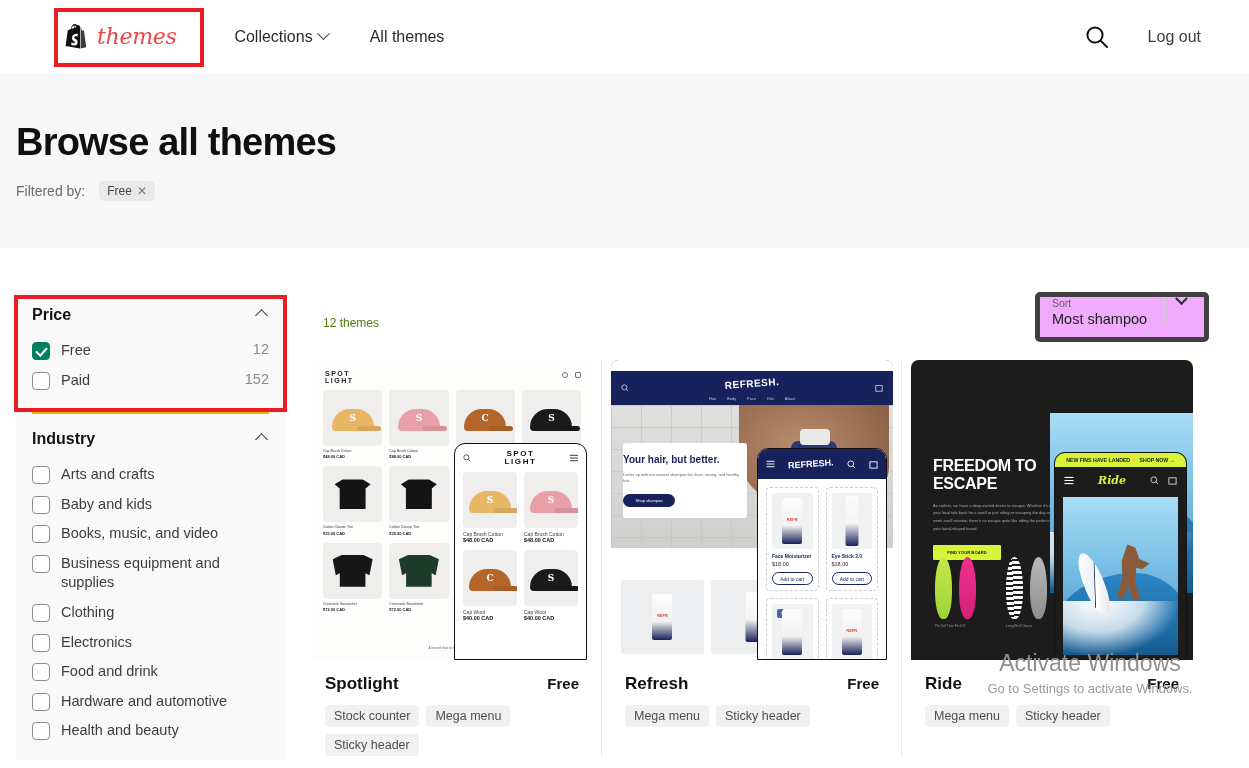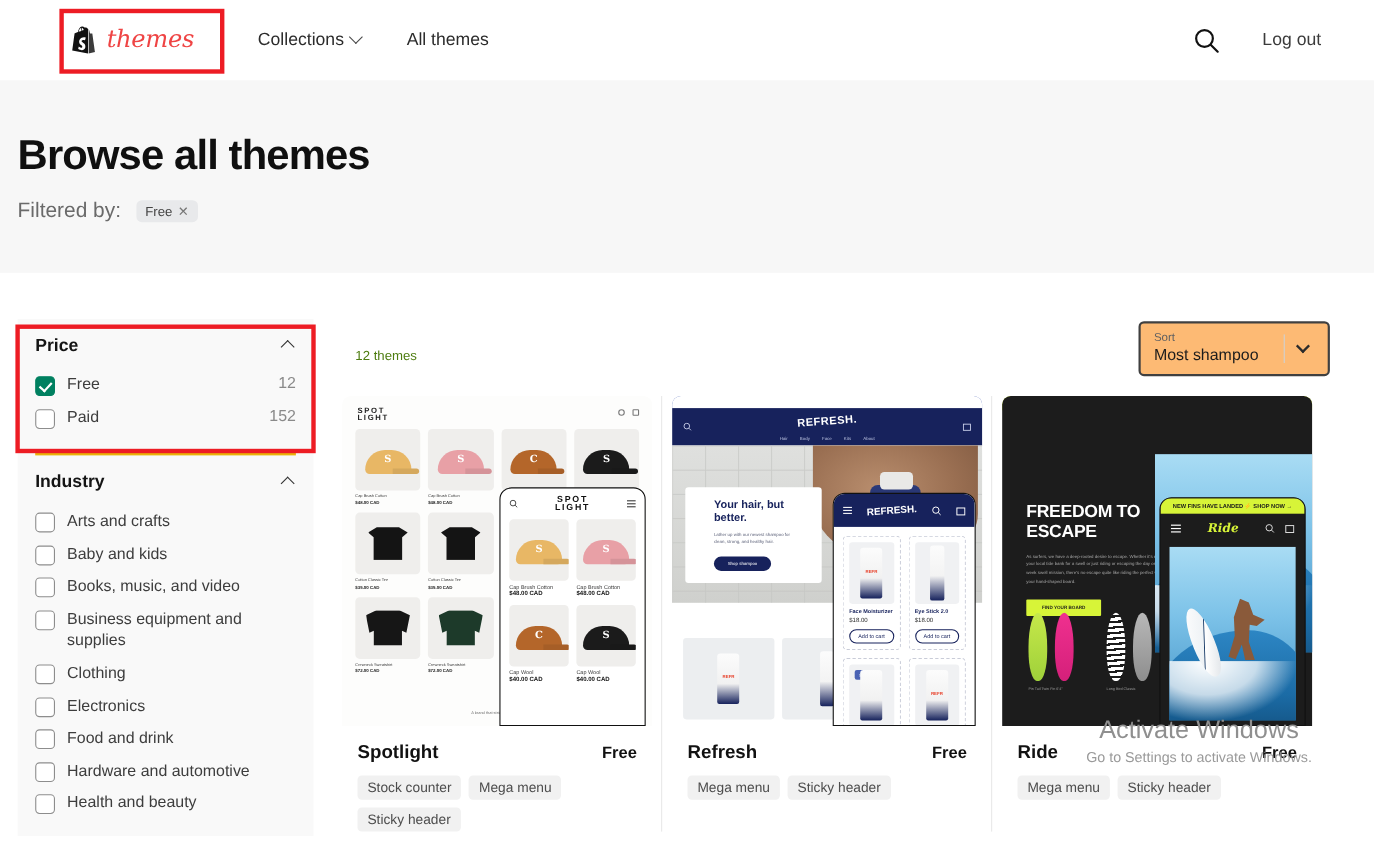--- a/index.html
+++ b/index.html
@@ -80,21 +80,21 @@
   }
   .hero-title {
     position: absolute; left: 16px; top: 48px;
     font-size: 38px; font-weight: bold;
     color: #101010; letter-spacing: -0.8px;
   }
   .filtered-row {
     position: absolute; left: 16px; top: 108px;
     display: flex; align-items: center; gap: 14px;
   }
-  .filtered-label { font-size: 19px; color: #6a6a6a; }
+  .filtered-label { font-size: 14px; color: #6a6a6a; }
   .chip {
     background: #e8e9eb; border-radius: 5px;
     padding: 3px 8px;
     display: flex; align-items: center; gap: 5px;
     font-size: 12px; color: #444;
     cursor: pointer;
   }
   .chip-x { font-size: 12px; color: #777; line-height: 1; }
 
   
@@ -161,23 +161,23 @@
     position: absolute; left: 311px; top: 292px;
     width: 898px; height: 50px;
   }
   .results-count {
     position: absolute; left: 12px; top: 24px;
     font-size: 12px; color: #4d7c0f;
   }
   .sort-select {
     position: absolute; right: 0; top: 0;
     width: 174px; height: 50px;
-    border: 2px solid #404040; border-radius: 5px;
-    background: #fdba74;
-    display: flex; align-items: center;
+    border: 5px solid #404040; border-radius: 5px;
+    background: #f0abfc;
+    display: flex; align-items: flex-start;
     cursor: pointer;
   }
   .sort-inner { padding-left: 12px; flex: 1; }
   .sort-label { font-size: 10.5px; color: #616161; line-height: 1.2; }
   .sort-value { font-size: 14.5px; color: #1c1c1c; line-height: 1.35; }
   .sort-div {
     width: 1px; height: 26px; background: #d0d0d0;
     margin-right: 12px;
   }
   .chev-sel {
@@ -356,21 +356,21 @@
     background: linear-gradient(180deg,#2b3a7a 0%,#18224f 100%);
     border-radius: 7px;
   }
   .rf-bottle-cap {
     position: absolute; right: 63px; top: 24px;
     width: 30px; height: 16px;
     background: #e9e9e7; border-radius: 4px;
   }
   .rf-card {
     position: absolute; left: 12px; top: 38px;
-    width: 124px; padding: 11px 26px;
+    width: 124px; padding: 11px 0;
     background: #fff; border-radius: 3px;
   }
   .rf-h1 { font-size: 10px; font-weight: bold; color: #17225c; line-height: 1.15; }
   .rf-p { font-size: 4px; color: #5a5f77; margin-top: 6px; line-height: 1.7; }
   .rf-btn {
     margin-top: 9px; width: 52px; height: 13px;
     background: #17225c; border-radius: 9px;
     color: #fff; font-size: 4px;
     display: flex; align-items: center; justify-content: center;
   }

